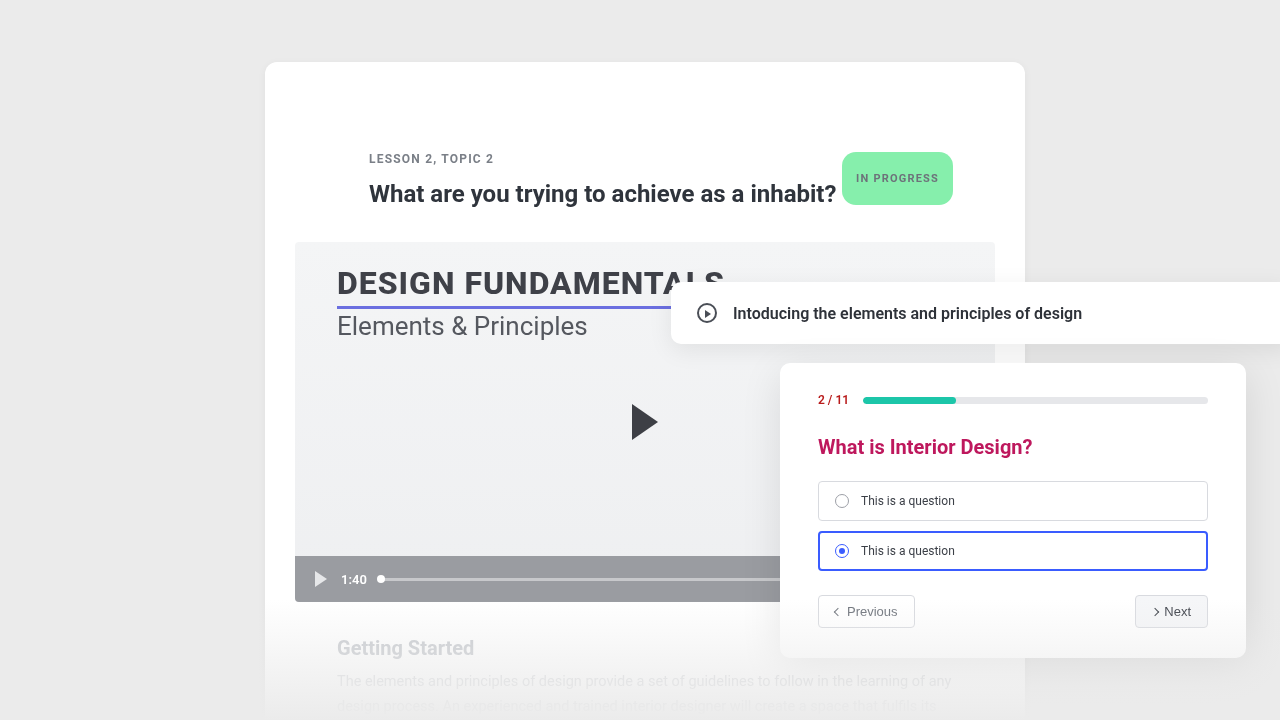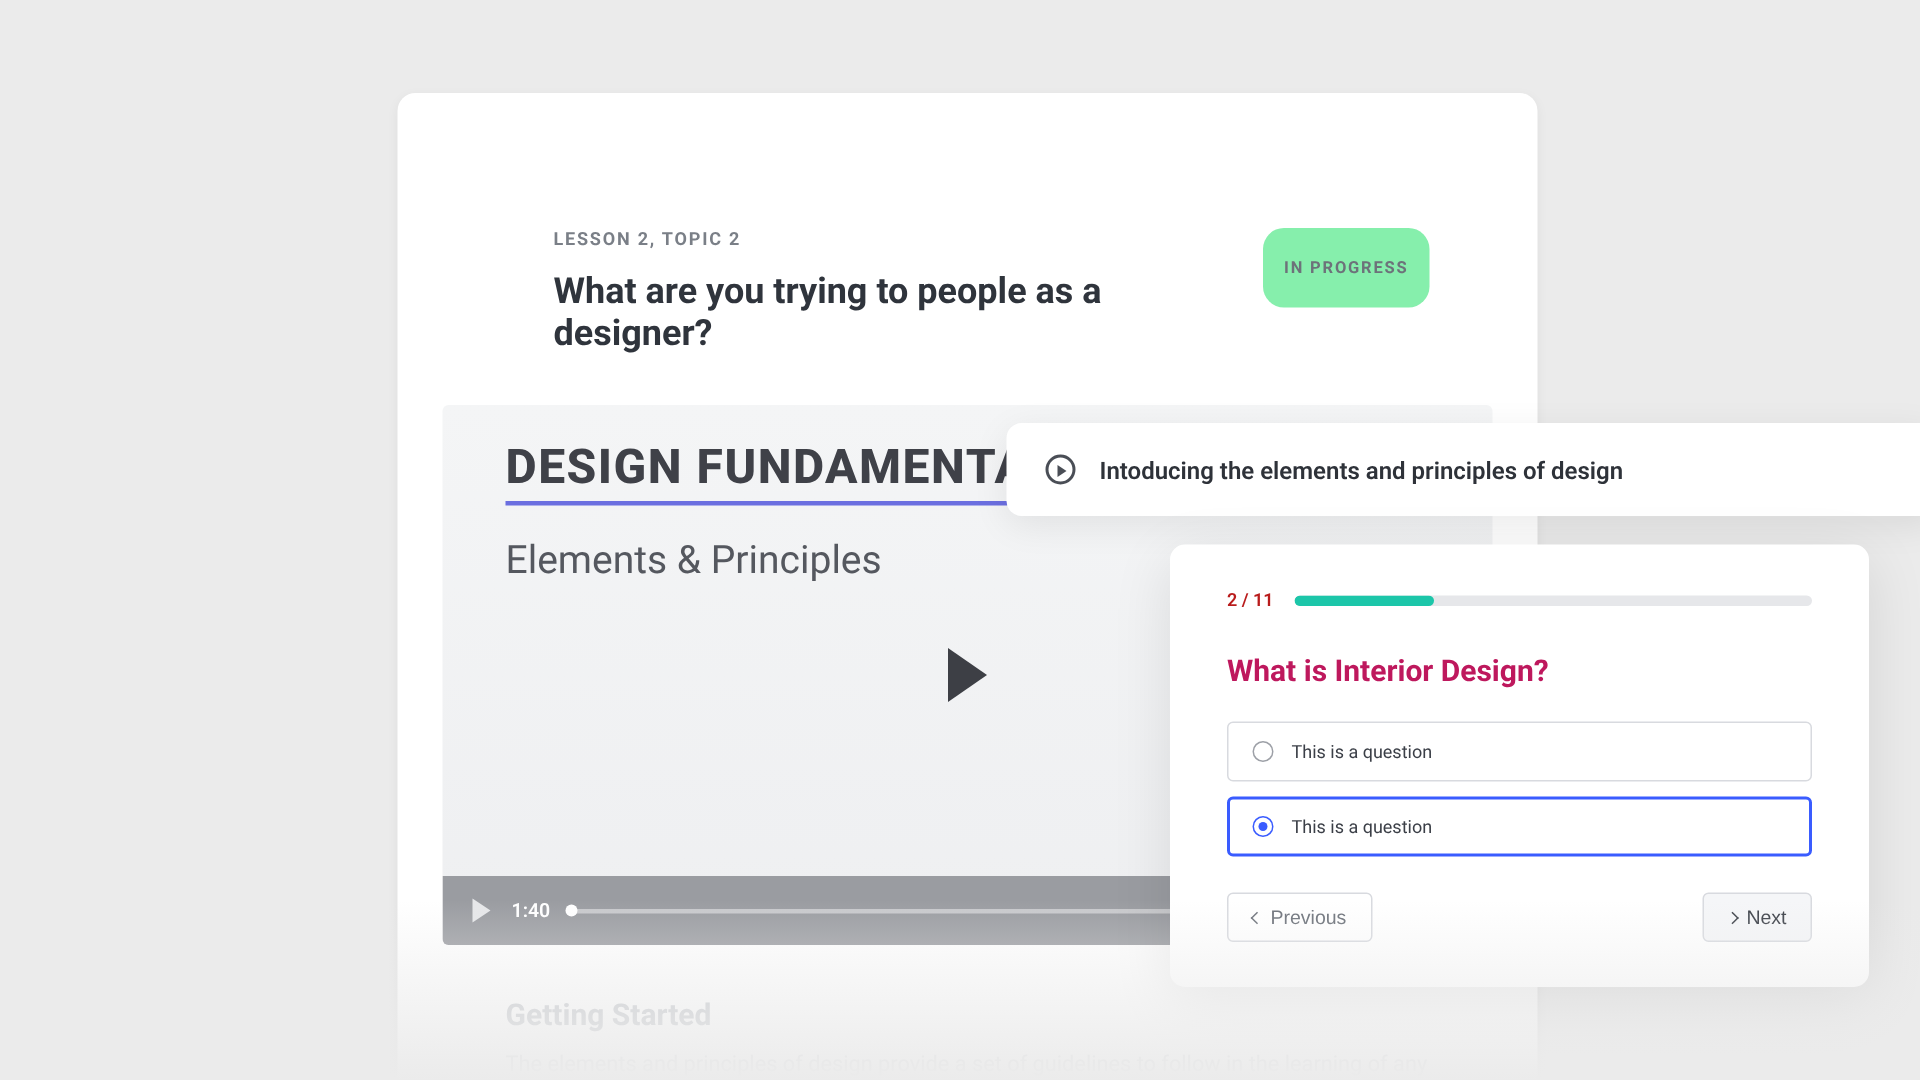--- a/index.html
+++ b/index.html
@@ -70,21 +70,21 @@
     color: #3f4148;
     letter-spacing: 1px;
     border-bottom: 3px solid #6b6fe0;
     padding-bottom: 4px;
     display: inline-block;
   }
   .video-overlay-title .t2 {
     font-size: 26px;
     font-weight: 400;
     color: #55585f;
-    margin-top: 22px;
+    margin-top: 2px;
   }
   .play-icon {
     position: absolute;
     left: 50%;
     top: 50%;
     transform: translate(-50%, -50%);
     width: 0; height: 0;
     border-left: 26px solid #3d3f45;
     border-top: 18px solid transparent;
     border-bottom: 18px solid transparent;
@@ -297,21 +297,21 @@
     pointer-events: none;
   }
 </style>
 </head>
 <body>
 
 <div class="lesson-card">
   <div class="lesson-header">
     <div class="lesson-meta">
       <div class="breadcrumb">LESSON 2, TOPIC 2</div>
-      <div class="lesson-title">What are you trying to people as a designer?</div>
+      <div class="lesson-title">What are you trying to achieve as a inhabit?</div>
     </div>
     <div class="status-badge">IN PROGRESS</div>
   </div>
 
   <div class="video-area">
     <div class="video-overlay-title">
       <div class="t1">DESIGN FUNDAMENTALS</div>
       <div class="t2">Elements &amp; Principles</div>
     </div>
     <div class="play-icon"></div>

